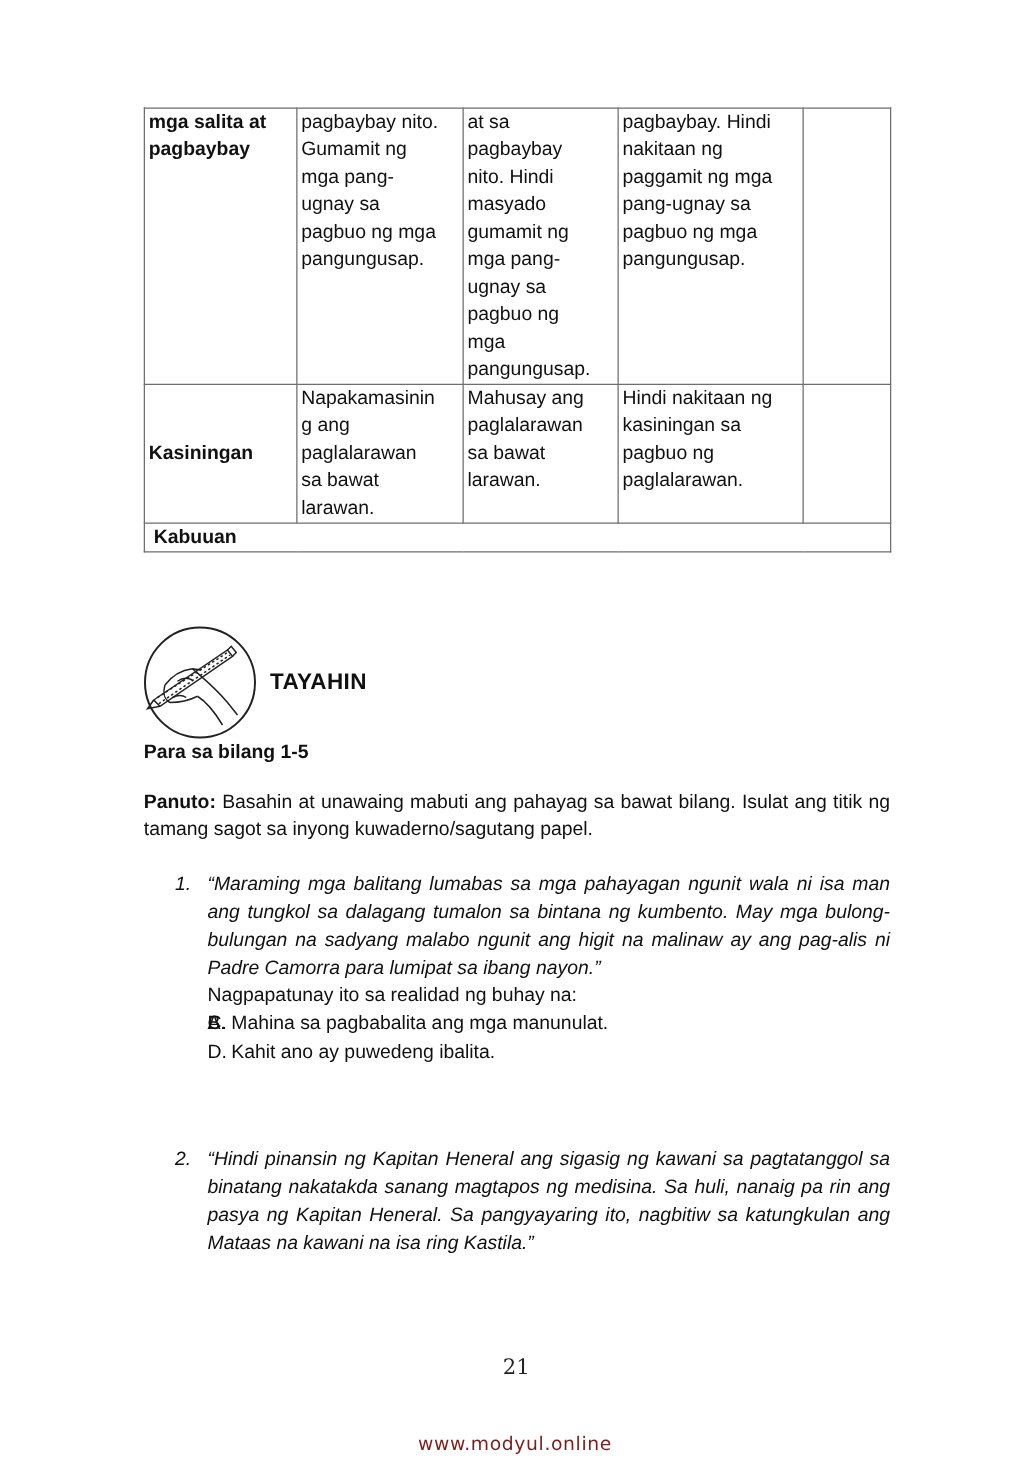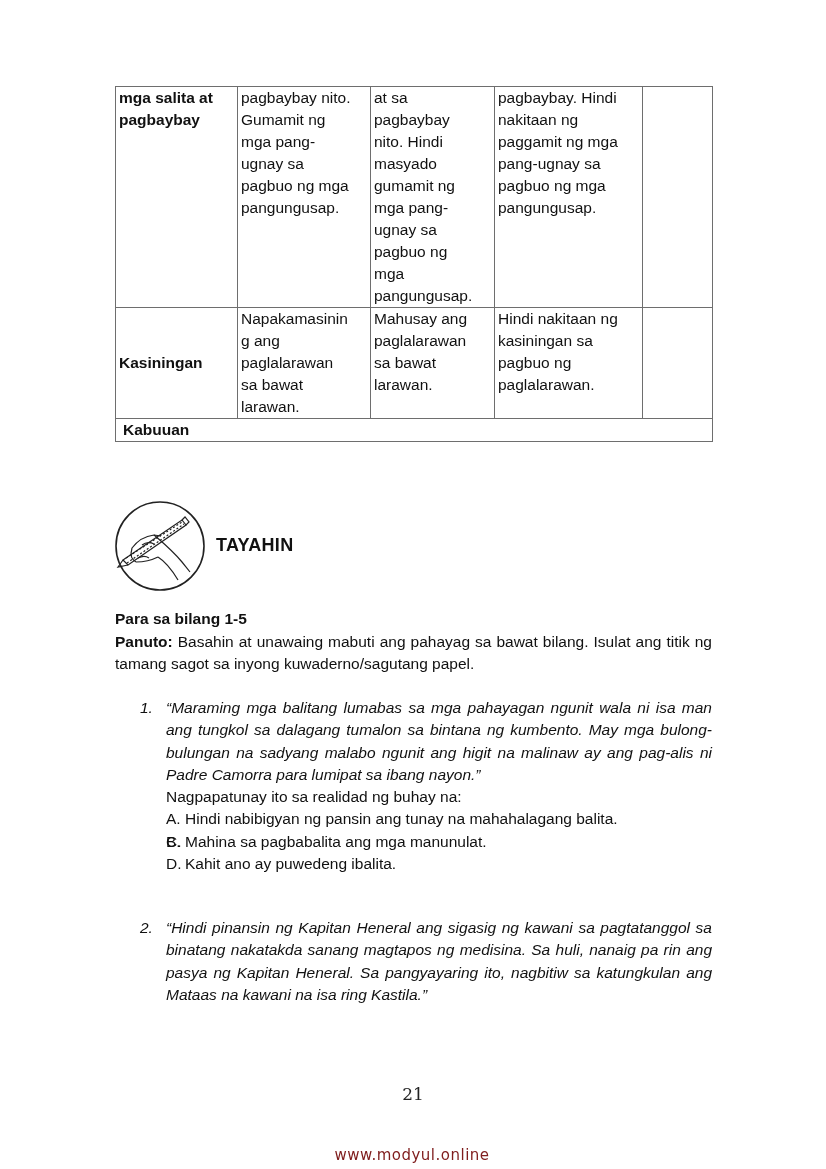--- a/index.html
+++ b/index.html
@@ -8,21 +8,21 @@
   .rubric { position: absolute; left: 115px; top: 86px; width: 597px;
             border-collapse: collapse; table-layout: fixed; font-size: 15.5px; line-height: 22px; }
   .rubric td { border: 1px solid #6e6e6e; vertical-align: top; 
                padding: 0 3px; }
   .rubric td.crit { font-weight: bold; }
   .rubric td.crit.mid { vertical-align: middle; }
   .rubric td.total { text-align: left; font-weight: bold; padding-left: 7px; }
   .cell-line { display: block; white-space: nowrap; }
   .icon-wrap { position: absolute; left: 114px; top: 500px; width: 92px; height: 92px; }
   .section-title { position: absolute; left: 216px; top: 535px; font-size: 18px; font-weight: bold; letter-spacing: 0.3px; }
-  .para-head { position: absolute; left: 115px; top: 610px; font-size: 15.5px; font-weight: bold; }
+  .para-head { position: absolute; left: 115px; top: 593px; font-size: 15.5px; font-weight: bold; }
   .instructions { position: absolute; left: 115px; top: 631px; width: 597px; font-size: 15.5px; line-height: 22px; text-align: justify; }
   .instructions b { font-weight: bold; }
   .q { position: absolute; left: 140px; width: 572px; font-size: 15.5px; line-height: 22.3px; }
   .q .num { position: absolute; left: 0; top: 0; font-style: italic; }
   .q .stem { margin-left: 26px; font-style: italic; text-align: justify; }
   .q .lead { margin-left: 26px; }
   .q .choice { margin-left: 26px; position: relative; padding-left: 19px; }
   .q .choice .letter { position: absolute; left: 0; }
   .page-num { position: absolute; left: 0; width: 826px; top: 1084px; text-align: center;
               font-family: "DejaVu Serif", serif; font-size: 17px; color: #222; }
@@ -130,21 +130,21 @@
 </div>
 <div class="section-title">TAYAHIN</div>
 
 <div class="para-head">Para sa bilang 1-5</div>
 <div class="instructions"><b>Panuto:</b><span> Basahin at unawaing mabuti ang pahayag sa bawat bilang. Isulat ang titik ng tamang sagot sa inyong kuwaderno/sagutang papel.</span></div>
 
 <div class="q" style="top:697px">
   <span class="num">1.</span>
   <div class="stem">“Maraming mga balitang lumabas sa mga pahayagan ngunit wala ni isa man ang tungkol sa dalagang tumalon sa bintana ng kumbento. May mga bulong-bulungan na sadyang malabo ngunit ang higit na malinaw ay ang pag-alis ni Padre Camorra para lumipat sa ibang nayon.”</div>
   <div class="lead">Nagpapatunay ito sa realidad ng buhay na:</div>
-  <div class="choice"><span class="letter">A.</span><span>Hindi nabibigyan ng pansin ang tunay na mahahalagang balita.</span></div>
+  <div class="choice"><span class="letter">A.</span></div>
   <div class="choice"><span class="letter">B.</span></div>
   <div class="choice"><span class="letter">C.</span><span>Mahina sa pagbabalita ang mga manunulat.</span></div>
   <div class="choice"><span class="letter">D.</span><span>Kahit ano ay puwedeng ibalita.</span></div>
 </div>
 
 <div class="q" style="top:917px">
   <span class="num">2.</span>
   <div class="stem">“Hindi pinansin ng Kapitan Heneral ang sigasig ng kawani sa pagtatanggol sa binatang nakatakda sanang magtapos ng medisina. Sa huli, nanaig pa rin ang pasya ng Kapitan Heneral. Sa pangyayaring ito, nagbitiw sa katungkulan ang Mataas na kawani na isa ring Kastila.”</div>
 </div>
 

